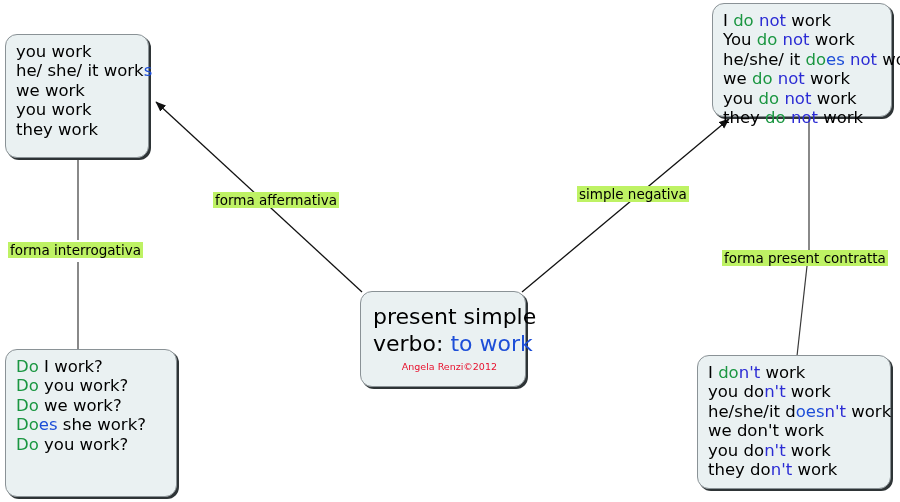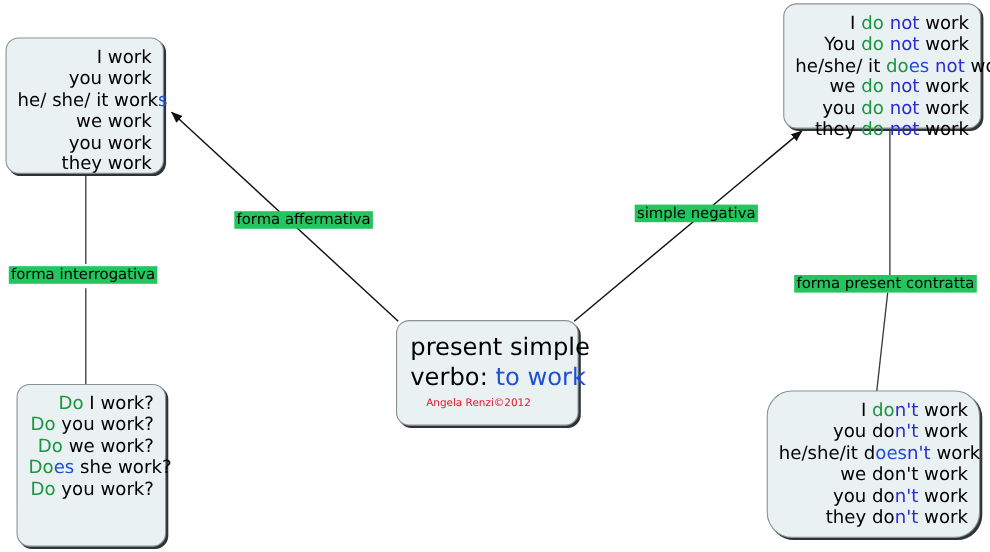--- a/index.html
+++ b/index.html
@@ -25,21 +25,21 @@
     height: 502px;
   }
 
   .node {
     position: absolute;
     box-sizing: border-box;
     background: #eaf1f2;
     border: 1px solid #8a9296;
     border-radius: 12px;
     box-shadow: 2px 2px 0 0 #2e3436;
-    text-align: right;
+    text-align: left;
     color: #000000;
     z-index: 5;
   }
   .node .line {
     white-space: nowrap;
     line-height: 1.18em;
   }
 
   
   .conj {
@@ -57,56 +57,55 @@
     text-align: left;
   }
   #node-center .title-line {
     font-size: 22px;
     line-height: 1.22em;
     white-space: nowrap;
   }
   #node-center .credit {
     font-size: 9.5px;
     color: #e8112d;
-    text-align: center;
+    text-align: right;
     margin-top: 3px;
     padding-right: 8px;
   }
 
   #node-affirmative {
     left: 5px;
     top: 34px;
     width: 144px;
     height: 124px;
   }
   #node-negative {
     left: 712px;
     top: 3px;
     width: 180px;
     height: 114px;
   }
   #node-interrogative {
-    left: 15px;
+    left: 5px;
     top: 349px;
-    width: 136px;
+    width: 172px;
     height: 148px;
   }
   #node-contracted {
     left: 697px;
     top: 355px;
     width: 194px;
     height: 134px;
-    border-radius: 23px;
   }
 
   .edge-label {
     position: absolute;
     font-size: 13.5px;
     color: #000000;
-    background: #22c55e;
+    background: #bef264;
     white-space: nowrap;
     padding: 0 2px;
     z-index: 6;
   }
   #label-affermativa { left: 213px; top: 192px; }
   #label-negativa    { left: 577px; top: 186px; }
   #label-interrogativa { left: 8px;  top: 242px; }
   #label-contratta   { left: 722px; top: 250px; }
 
   .green { color: #1a9641; }
@@ -131,21 +130,20 @@
     <line x1="522" y1="292" x2="729" y2="119" stroke="#111111" stroke-width="1.3" marker-end="url(#arrowhead)"></line>
 
     <line x1="78" y1="159" x2="78" y2="240" stroke="#3a3a3a" stroke-width="1.2"></line>
     <line x1="78" y1="262" x2="78" y2="349" stroke="#3a3a3a" stroke-width="1.2"></line>
 
     <line x1="809" y1="116" x2="809" y2="250" stroke="#3a3a3a" stroke-width="1.2"></line>
     <line x1="807" y1="266" x2="797" y2="356" stroke="#3a3a3a" stroke-width="1.2"></line>
   </svg>
 
   <div class="node conj" id="node-affirmative">
-      <div class="line"><span class="black">I work</span></div>
       <div class="line"><span class="black">you work</span></div>
       <div class="line"><span class="black">he/ she/ it work</span><span class="red">s</span></div>
       <div class="line"><span class="black">we work</span></div>
       <div class="line"><span class="black">you work</span></div>
       <div class="line"><span class="black">they work</span></div>
     </div>
 
   <div class="node conj" id="node-negative">
       <div class="line"><span class="black">I </span><span class="green">do</span><span class="black"> </span><span class="blue">not</span><span class="black"> work</span></div>
       <div class="line"><span class="black">You </span><span class="green">do</span><span class="black"> </span><span class="blue">not</span><span class="black"> work</span></div>

